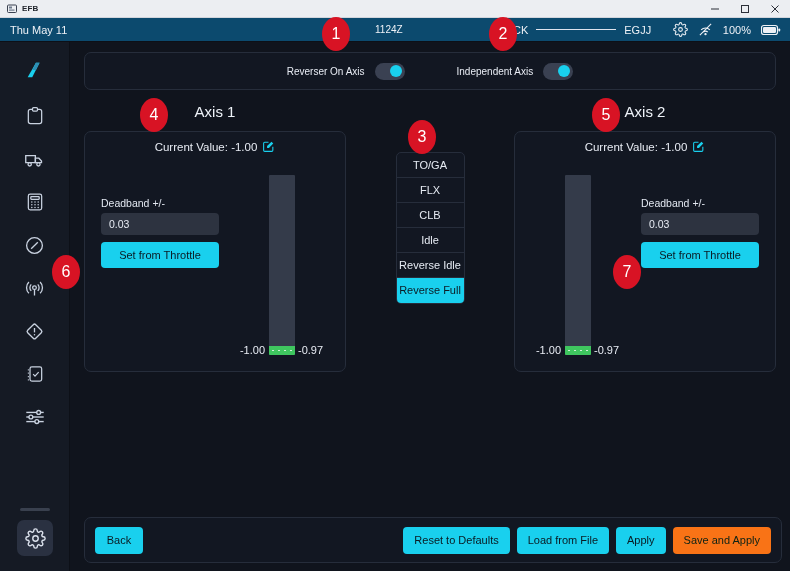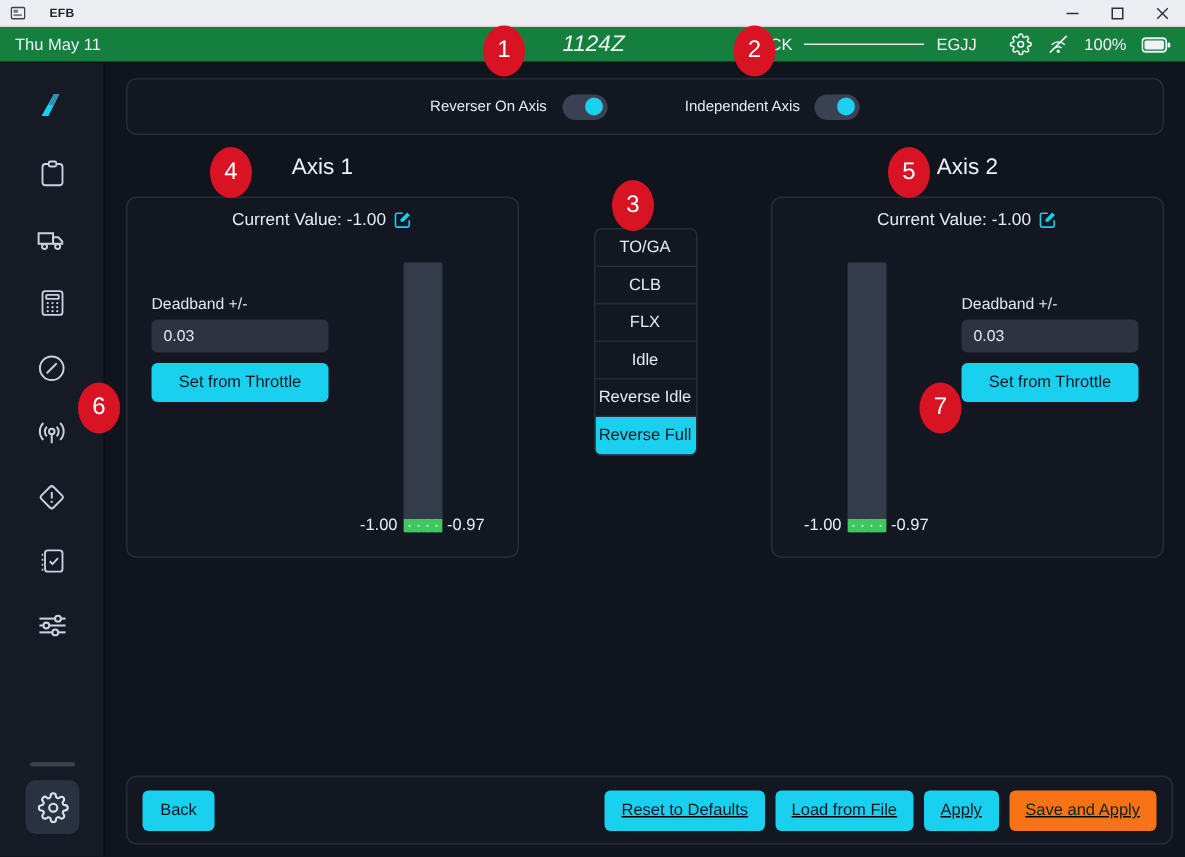--- a/index.html
+++ b/index.html
@@ -12,43 +12,43 @@
   }
 
   
   .titlebar {
     height: 18px; width: 100%;
     background: #eceef2;
     display: flex; align-items: center;
     border-bottom: 1px solid #d2d5dc;
     position: relative;
   }
-  .tb-left { display:flex; align-items:center; gap:16px; padding-left:7px; }
+  .tb-left { display:flex; align-items:center; gap:5px; padding-left:7px; }
   .tb-appicon { width:10px; height:10px; position:relative; }
   .tb-appicon svg { display:block; }
   .tb-title { font-size:8px; color:#20242c; letter-spacing:.2px; font-weight:600; }
   .tb-right { position:absolute; right:0; top:0; height:18px; display:flex; }
   .tb-btn {
     width:30px; height:18px; display:flex; align-items:center; justify-content:center;
     color:#2b2f38;
   }
   .tb-btn svg { display:block; }
 
   
   .statusbar {
     height: 24px; width: 100%;
-    background: #15803d;
+    background: #0c4a6e;
     display: flex; align-items: center;
     color: #e6eaf2;
     font-size: 11px;
     position: relative;
     border-bottom: 1px solid #0d1017;
   }
   .sb-date { position:absolute; left:10px; font-size:11px; color:#eef1f6; }
-  .sb-time { position:absolute; left:375px; font-size:15px; color:#eef1f6;font-style:italic; }
+  .sb-time { position:absolute; left:375px; font-size:10px; color:#eef1f6; }
   .sb-route {
     position:absolute; left:513px; display:flex; align-items:center; gap:8px;
     font-size:11px; color:#eef1f6;
   }
   .sb-line { width:80px; height:1.5px; background:#dfe4ee; display:block; }
   .sb-right {
     position:absolute; right:9px; display:flex; align-items:center; gap:10px;
     color:#eef1f6;
   }
   .sb-right svg { display:block; }
@@ -213,21 +213,21 @@
   }
   .btn {
     height:27px; border:none; border-radius:4px;
     background:#19d0ee; color:#0a1a22;
     font-size:11px; font-family:"Liberation Sans", sans-serif;
     padding: 0 11px; cursor:pointer; white-space:nowrap;
   }
   .btn.green { background:#f97316; color:#0b2216; }
   .btn.back { width:48px; padding:0; }
   .spacer { flex:1; }
-  .right-btns { display:flex; gap:7px;text-decoration:underline; }
+  .right-btns { display:flex; gap:7px; }
 
   
   .badge {
     position:absolute;
     width:28px; height:34px;
     border-radius:50%;
     background:#d81324;
     color:#ffffff;
     font-size:16px;
     display:flex; align-items:center; justify-content:center;
@@ -471,22 +471,22 @@
               <span class="gauge-lbl lo">-1.00</span>
               <span class="gauge-lbl hi">-0.97</span>
             </div>
           </div>
         </div>
       </div>
 
       <div class="mid-col">
         <div class="detents">
           <div class="detent">TO/GA</div>
+          <div class="detent">FLX</div>
           <div class="detent">CLB</div>
-          <div class="detent">FLX</div>
           <div class="detent">Idle</div>
           <div class="detent">Reverse Idle</div>
           <div class="detent selected">Reverse Full</div>
         </div>
       </div>
 
       <div class="axis-col right">
         <div class="axis-title">Axis 2</div>
         <div class="axis-body">
           <div class="cur-val">

